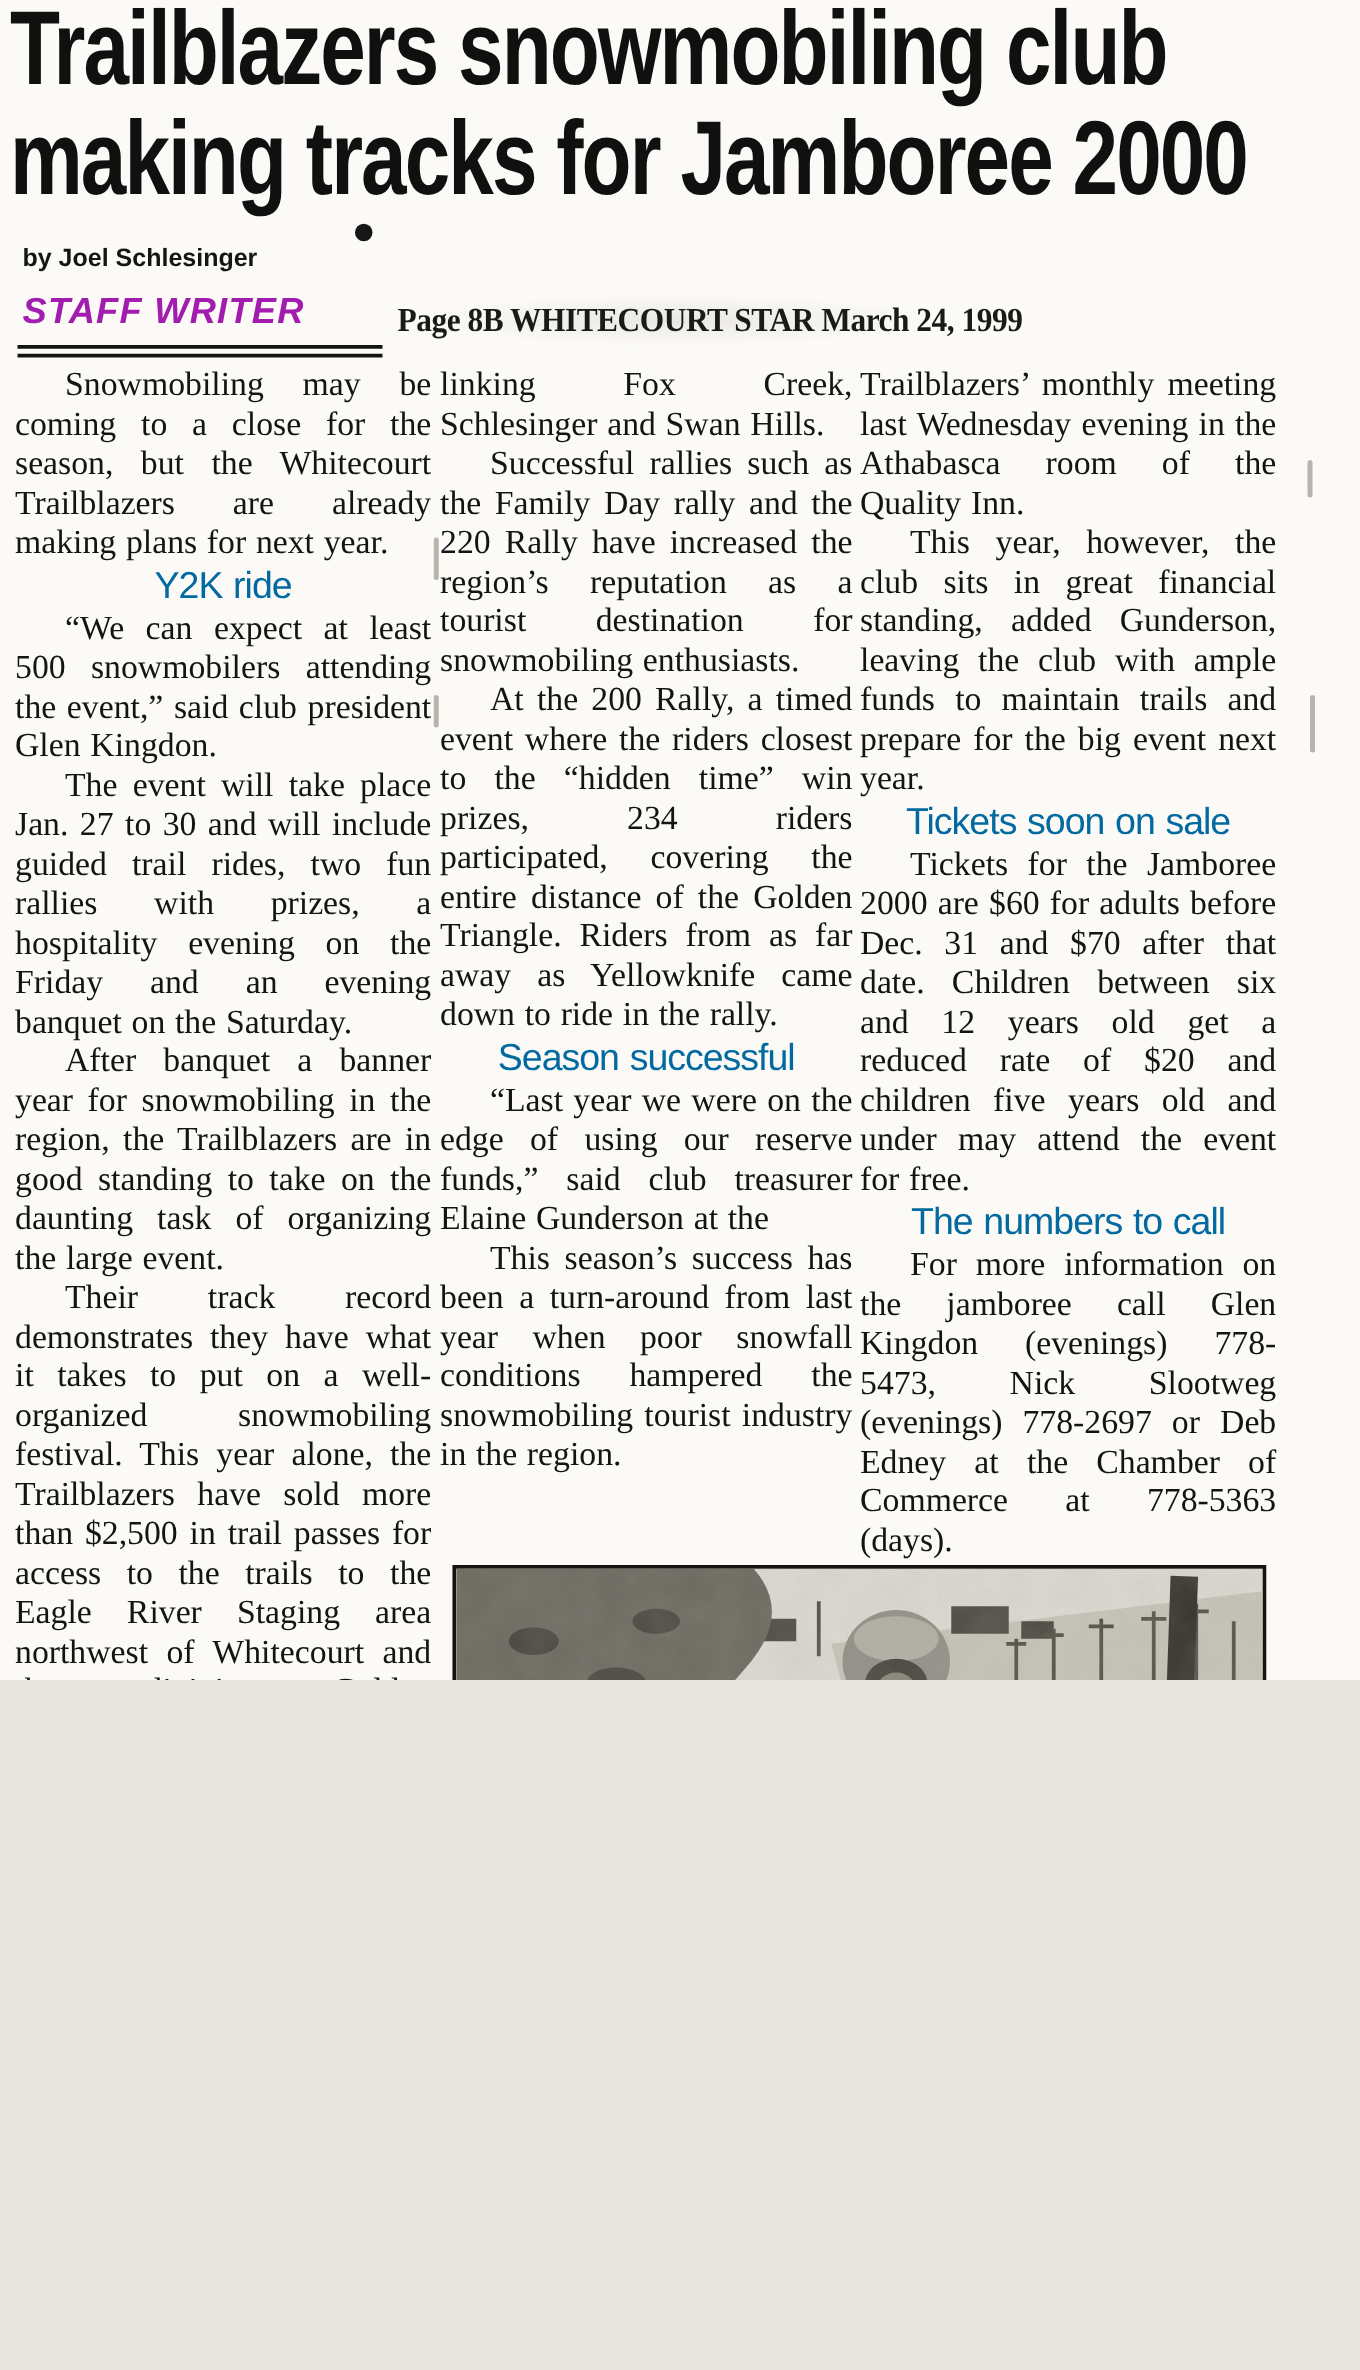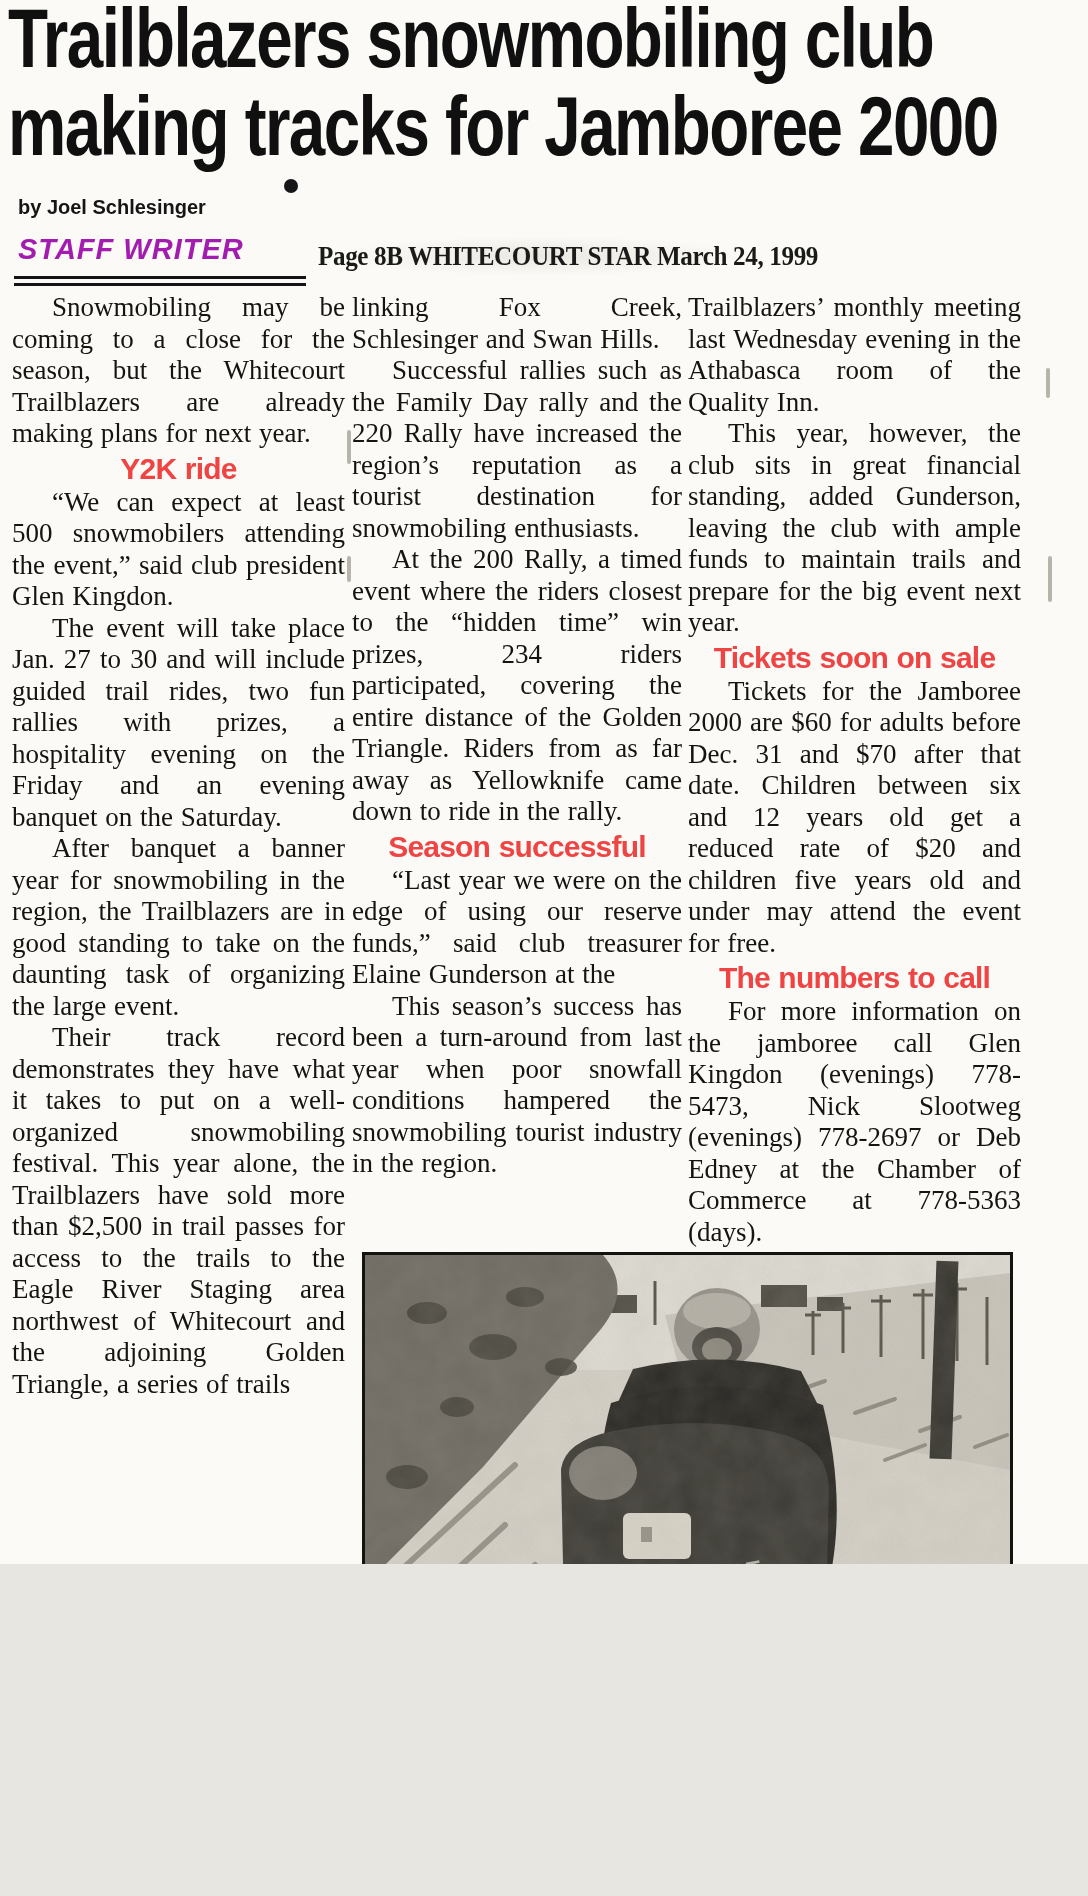--- a/index.html
+++ b/index.html
@@ -1,17 +1,17 @@
 <!DOCTYPE html>
 <html lang="en"><head>
 <meta charset="utf-8">
 <style>
   html,body{margin:0;padding:0;background:#e8e6e0;}
   .page{
-    position:relative; width:1088px; height:1564px; margin:0 auto;
+    position:relative; width:1088px; height:1344px; margin:0 auto;
     background:#fbfaf6; color:#161616; overflow:hidden;
     font-family:"Liberation Serif", serif;
   }
   
   .headline{position:absolute; left:8px; top:-6px;}
   .hl{
     display:block; white-space:nowrap;
     font-family:"Liberation Sans", sans-serif; font-weight:bold;
     font-size:84px; line-height:88px; letter-spacing:-2px; color:#101010;
     transform:scaleX(0.78); transform-origin:left top;
@@ -43,22 +43,22 @@
     font-size:27px; line-height:31.5px; text-align:justify;
     color:#141412; word-spacing:1px;
   }
   .col1{left:12px;}
   .col2{left:352px; width:330px;}
   .col3{left:688px;}
   .col p{margin:0;}
   .col p.ind{text-indent:40px;}
   .subhead{
     margin:2px 0 1px; text-align:center; text-indent:0;
-    font-family:"Liberation Sans", sans-serif; font-weight:bold;
-    font-size:30px; line-height:34px; letter-spacing:-0.8px; color:#ef4444;
+    font-family:"Liberation Sans", sans-serif; font-weight:normal;
+    font-size:30px; line-height:34px; letter-spacing:-0.8px; color:#0369a1;
   }
   
   .photo-frame{
     position:absolute; left:362px; top:1252px; width:645px; height:528px;
     border:3px solid #14130f; background:#d8d4ca; margin:0;
   }
   .photo-frame svg{display:block;}
   .caption{
     position:absolute; left:365px; top:1795px; width:690px;
     font-family:"Liberation Sans", sans-serif; font-weight:bold;

